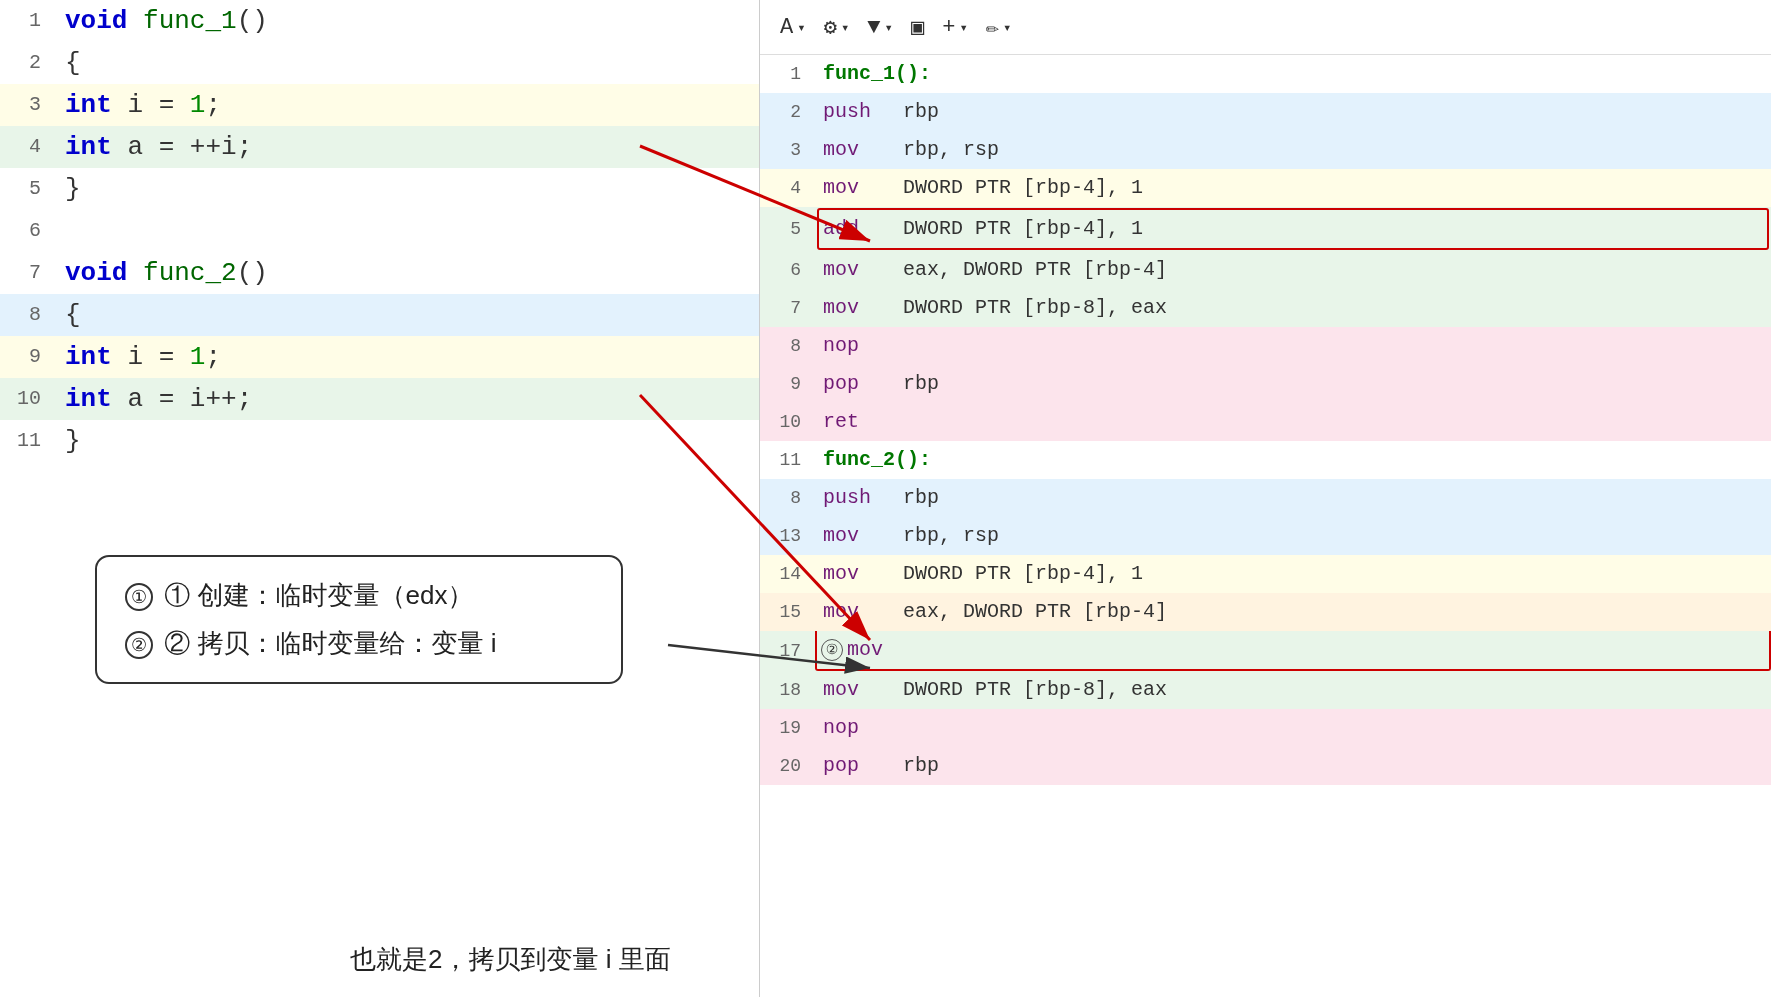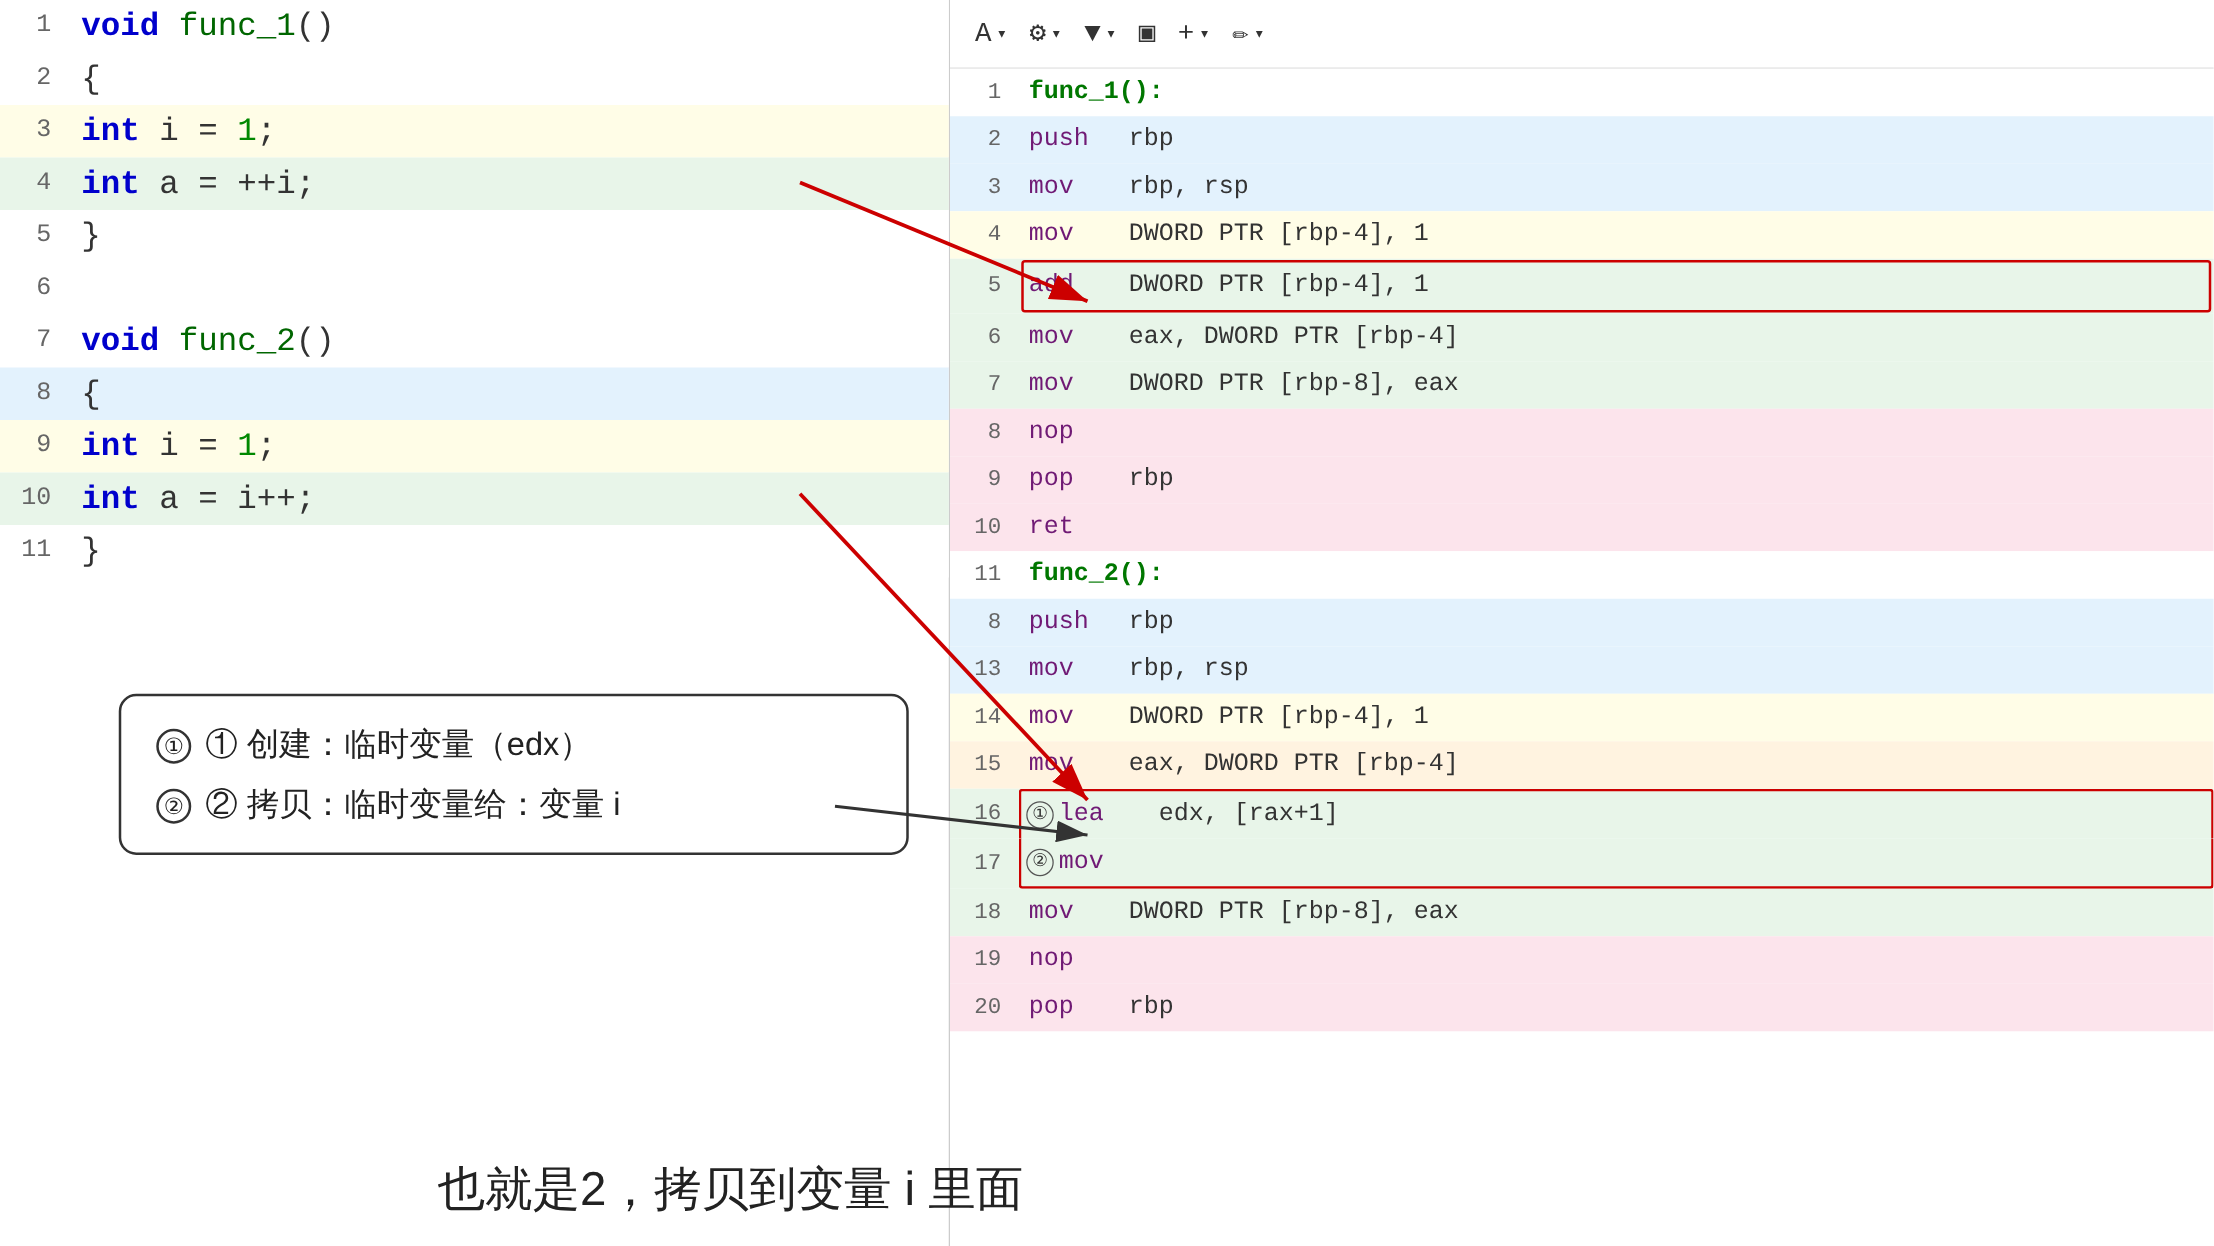--- a/index.html
+++ b/index.html
@@ -159,21 +159,21 @@
       width: 1771px;
       height: 997px;
       pointer-events: none;
     }
 
     
     .annotation-box {
       position: absolute;
       left: 95px;
       top: 555px;
-      width: 632px;
+      width: 528px;
       background: #ffffff;
       border: 2.5px solid #333;
       border-radius: 14px;
       padding: 18px 28px;
     }
 
     .annotation-line {
       font-size: 26px;
       color: #222;
       font-family: 'Microsoft YaHei', 'PingFang SC', sans-serif;
@@ -191,21 +191,21 @@
       font-size: 18px;
       margin-right: 4px;
       vertical-align: middle;
     }
 
     
     .bottom-caption {
       position: absolute;
       bottom: 20px;
       left: 350px;
-      font-size: 38px;
+      font-size: 26px;
       font-family: 'Microsoft YaHei', 'PingFang SC', sans-serif;
       color: #222;
     }
 
     .asm-num-circle {
       display: inline-block;
       width: 22px;
       height: 22px;
       border: 1.5px solid #555;
       border-radius: 50%;
@@ -413,28 +413,20 @@
     </div>
 
     <div class="asm-line asm-bg-orange">
       <span class="asm-num">15</span>
       <span class="asm-code">
           <span class="asm-instr">mov</span>
           <span class="asm-operand">eax, DWORD PTR [rbp-4]</span>
         </span>
     </div>
 
-    <div class="asm-line asm-bg-green">
-      <span class="asm-num">16</span>
-      <span class="asm-code" style="border: 2.5px solid #cc0000; border-bottom: none; border-radius:3px 3px 0 0; padding: 0 4px; display:flex; align-items:center; flex:1;">
-        <span class="asm-num-circle">①</span>
-        <span class="asm-instr">lea</span>
-          <span class="asm-operand">edx, [rax+1]</span>
-      </span>
-    </div>
 
     <div class="asm-line asm-bg-green">
       <span class="asm-num">17</span>
       <span class="asm-code" style="border: 2.5px solid #cc0000; border-top: none; border-radius: 0 0 3px 3px; padding: 0 4px; display:flex; align-items:center; flex:1;">
         <span class="asm-num-circle">②</span>
         <span class="asm-instr">mov</span>
       </span>
     </div>
 
     <div class="asm-line asm-bg-green">

